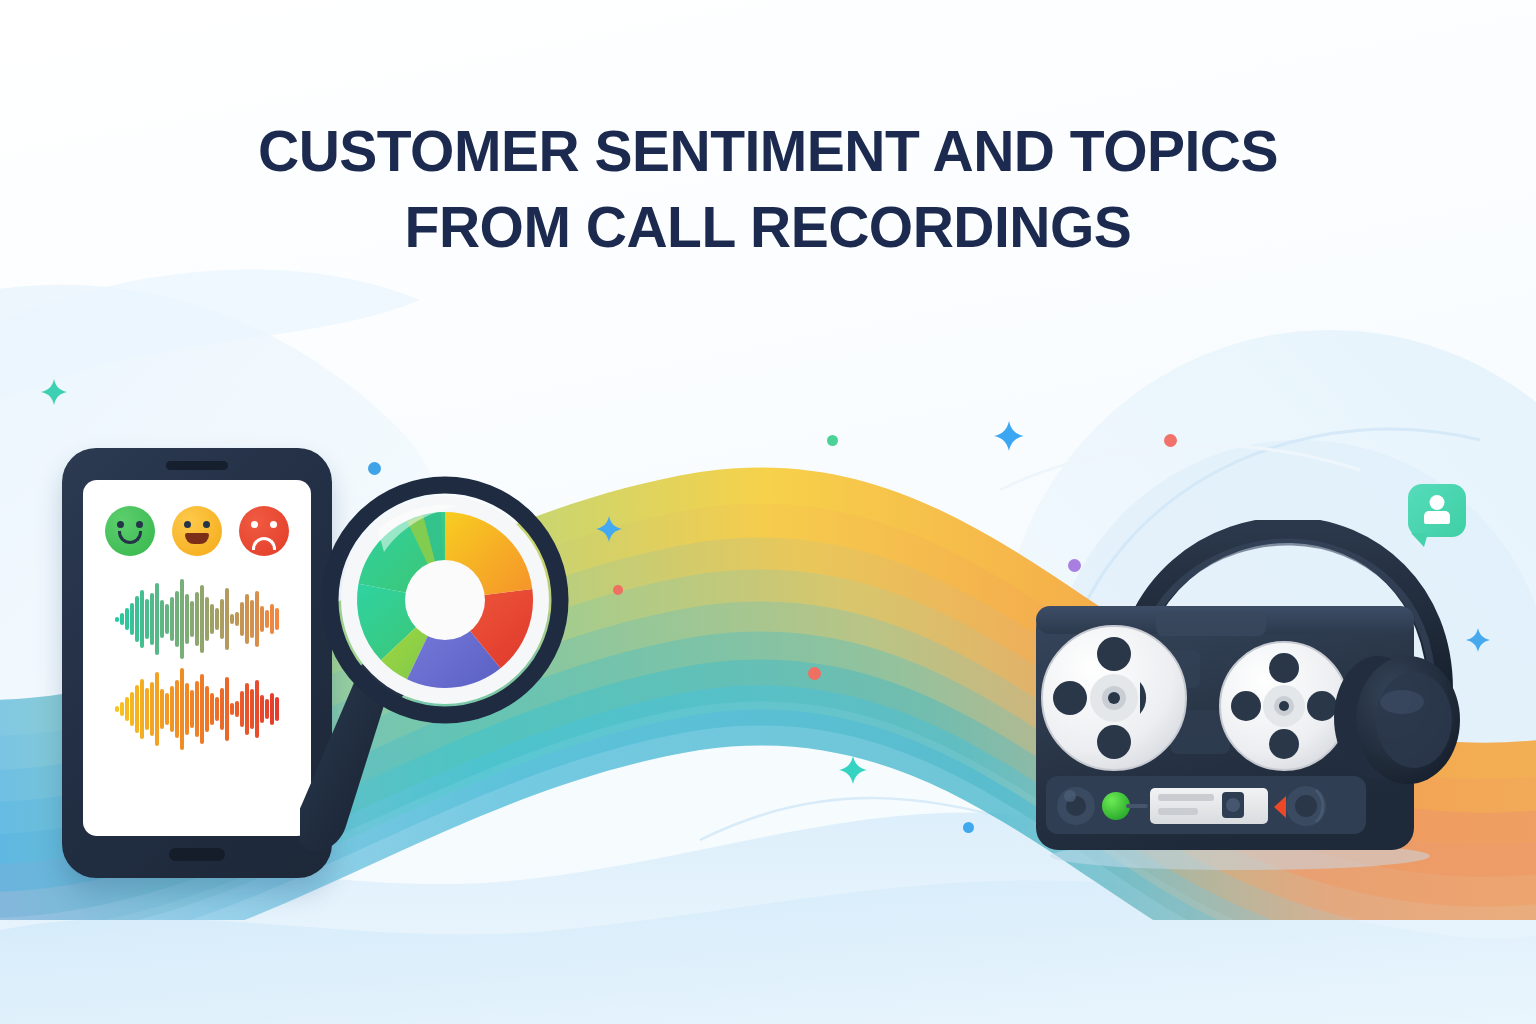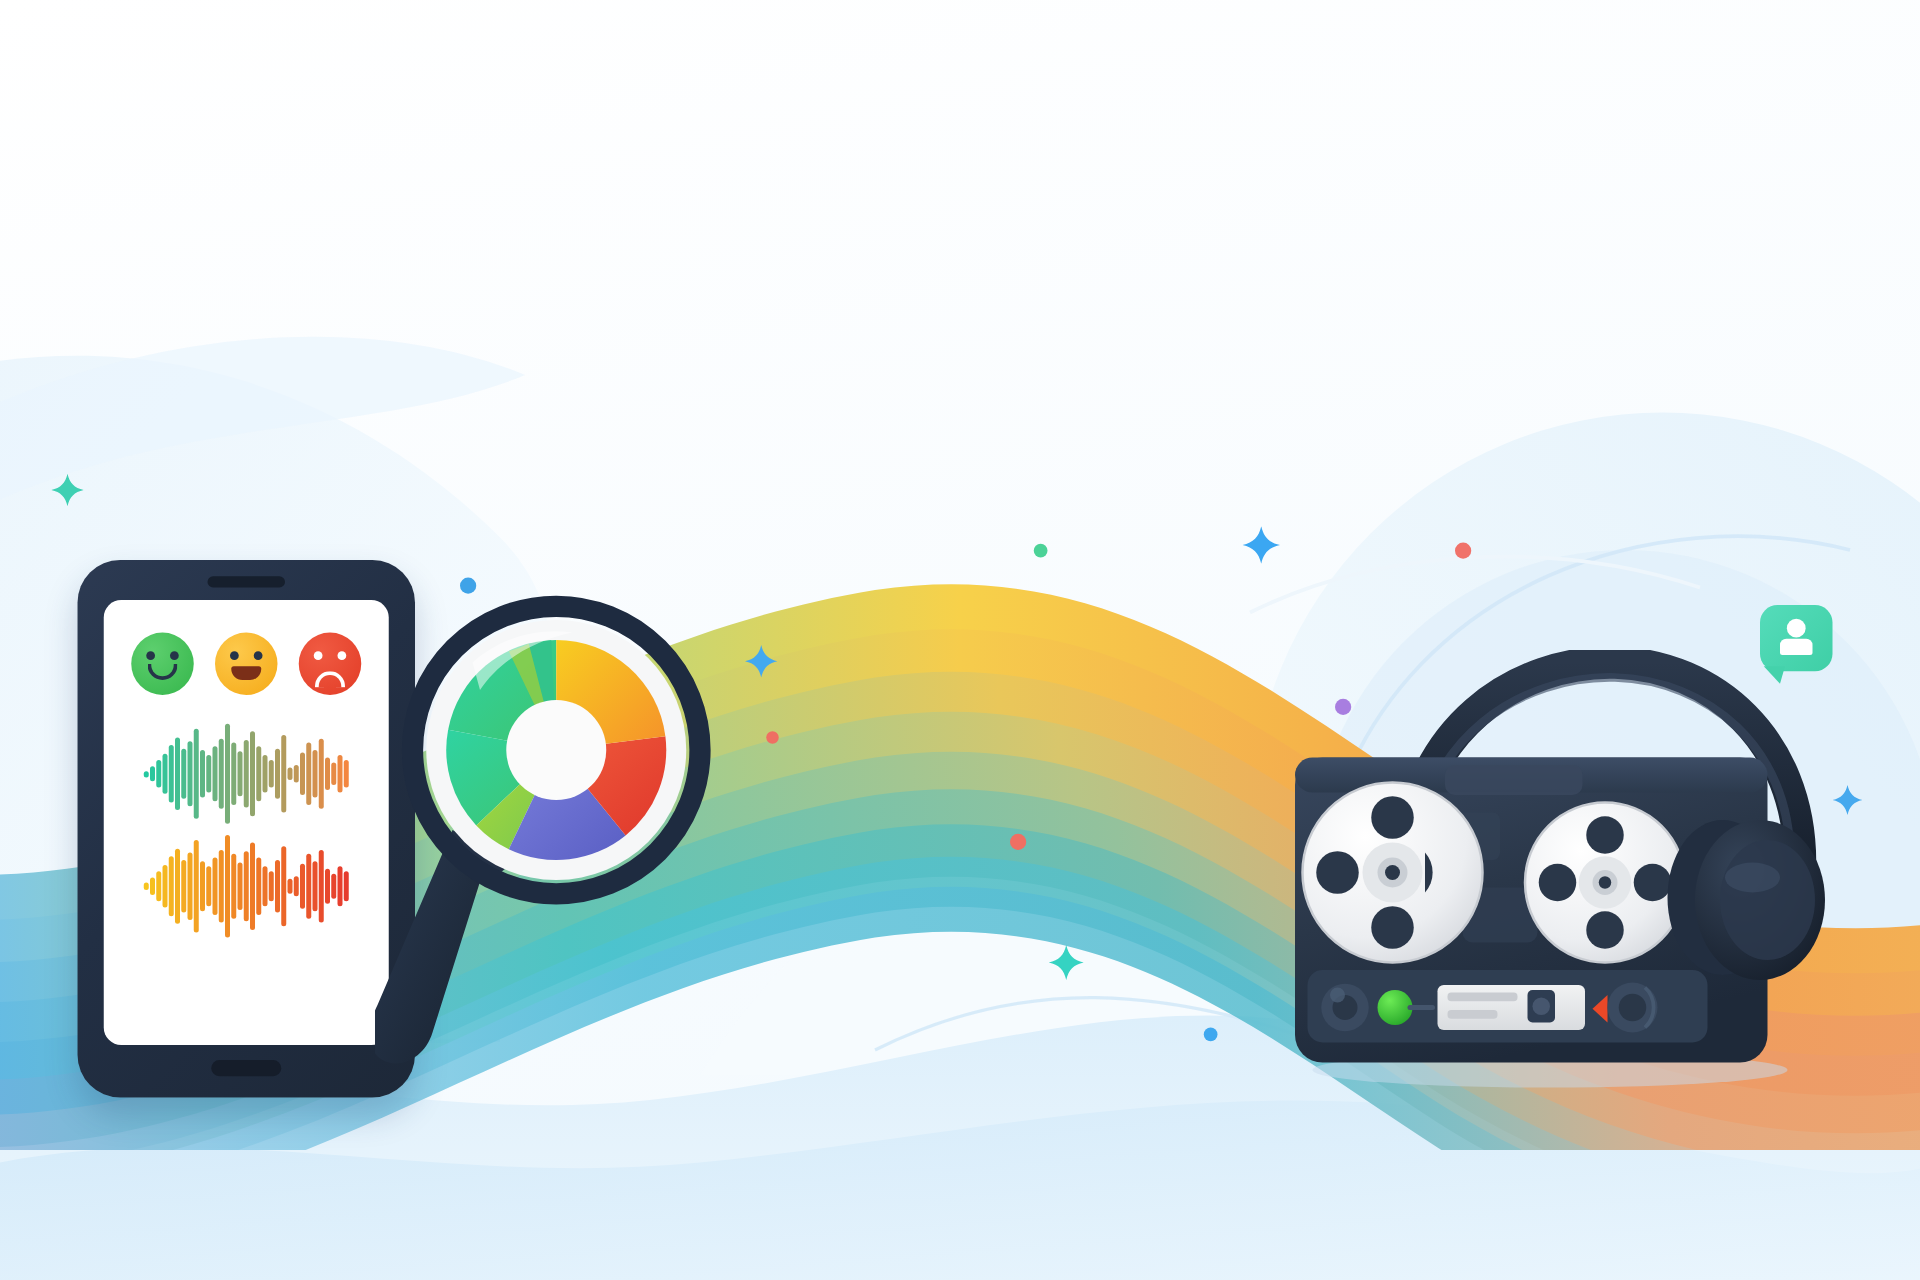--- a/index.html
+++ b/index.html
@@ -241,20 +241,22 @@
       <path d="M -20 402 C 240 402 430 218 700 174 C 890 146 1010 252 1150 342 C 1280 424 1420 458 1556 440 L 1556 488 C 1420 506 1280 472 1150 390 C 1010 300 890 194 700 222 C 430 266 240 450 -20 450 Z" fill="url(#rb3)"></path>
       <path d="M -20 434 C 240 434 430 250 700 206 C 890 178 1010 284 1150 374 C 1280 456 1420 490 1556 472 L 1556 518 C 1420 536 1280 502 1150 420 C 1010 330 890 224 700 252 C 430 296 240 480 -20 480 Z" fill="url(#rb4)"></path>
       <path d="M -20 464 C 240 464 430 280 700 236 C 890 208 1010 314 1150 404 C 1280 486 1420 520 1556 502 L 1556 546 C 1420 564 1280 530 1150 448 C 1010 358 890 252 700 280 C 430 324 240 508 -20 508 Z" fill="url(#rb5)"></path>
       <path d="M -20 492 C 240 492 430 308 700 264 C 890 236 1010 342 1150 432 C 1280 514 1420 548 1556 530 L 1556 572 C 1420 590 1280 556 1150 474 C 1010 384 890 278 700 306 C 430 350 240 534 -20 534 Z" fill="url(#rb6)"></path>
       <path d="M -20 518 C 240 518 430 334 700 290 C 890 262 1010 368 1150 458 C 1280 540 1420 574 1556 556 L 1556 596 C 1420 614 1280 580 1150 498 C 1010 408 890 302 700 330 C 430 374 240 558 -20 558 Z" fill="url(#rb7)" opacity="0.92"></path>
       <path d="M -20 542 C 240 542 430 358 700 314 C 890 286 1010 392 1150 482 C 1280 564 1420 598 1556 580 L 1556 616 C 1420 634 1280 600 1150 518 C 1010 428 890 322 700 350 C 430 394 240 578 -20 578 Z" fill="url(#rb8)" opacity="0.85"></path>
     </g>
   </svg>
 
   <h1 class="headline">
+    <span class="l2">CUSTOMER SENTIMENT AND TOPICS</span>
+    <span class="l3">FROM CALL RECORDINGS</span>
   </h1>
 
   <div class="phone">
     <div class="phone-body"></div>
     <div class="phone-notch"></div>
     <div class="phone-home"></div>
     <div class="phone-screen">
       <div class="faces">
         <div class="face happy">
           <span class="eye l"></span>

